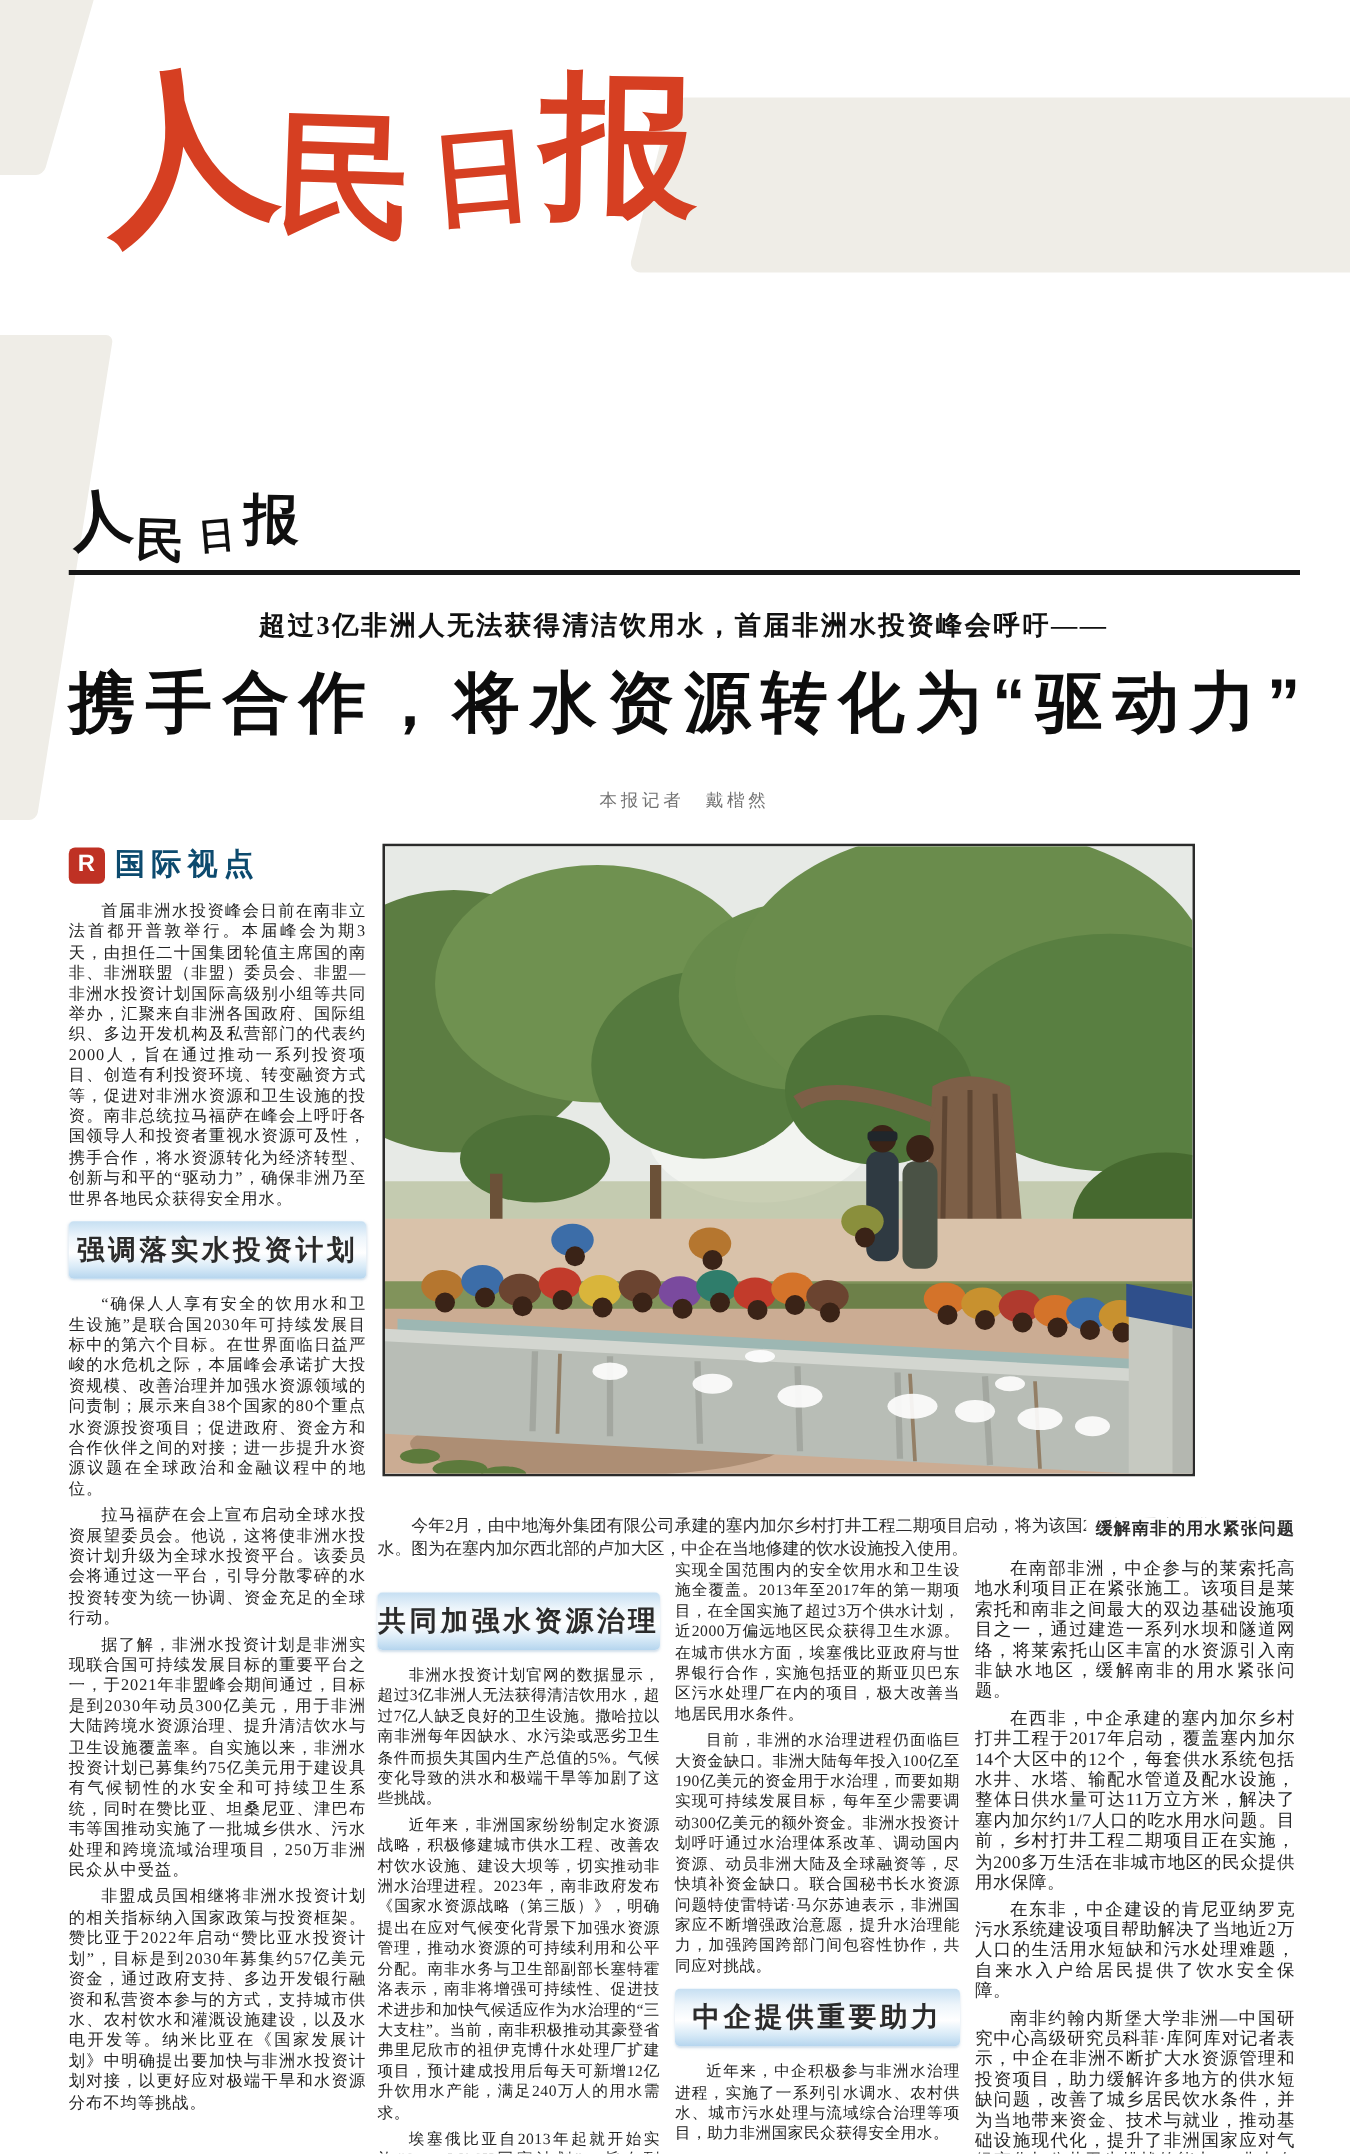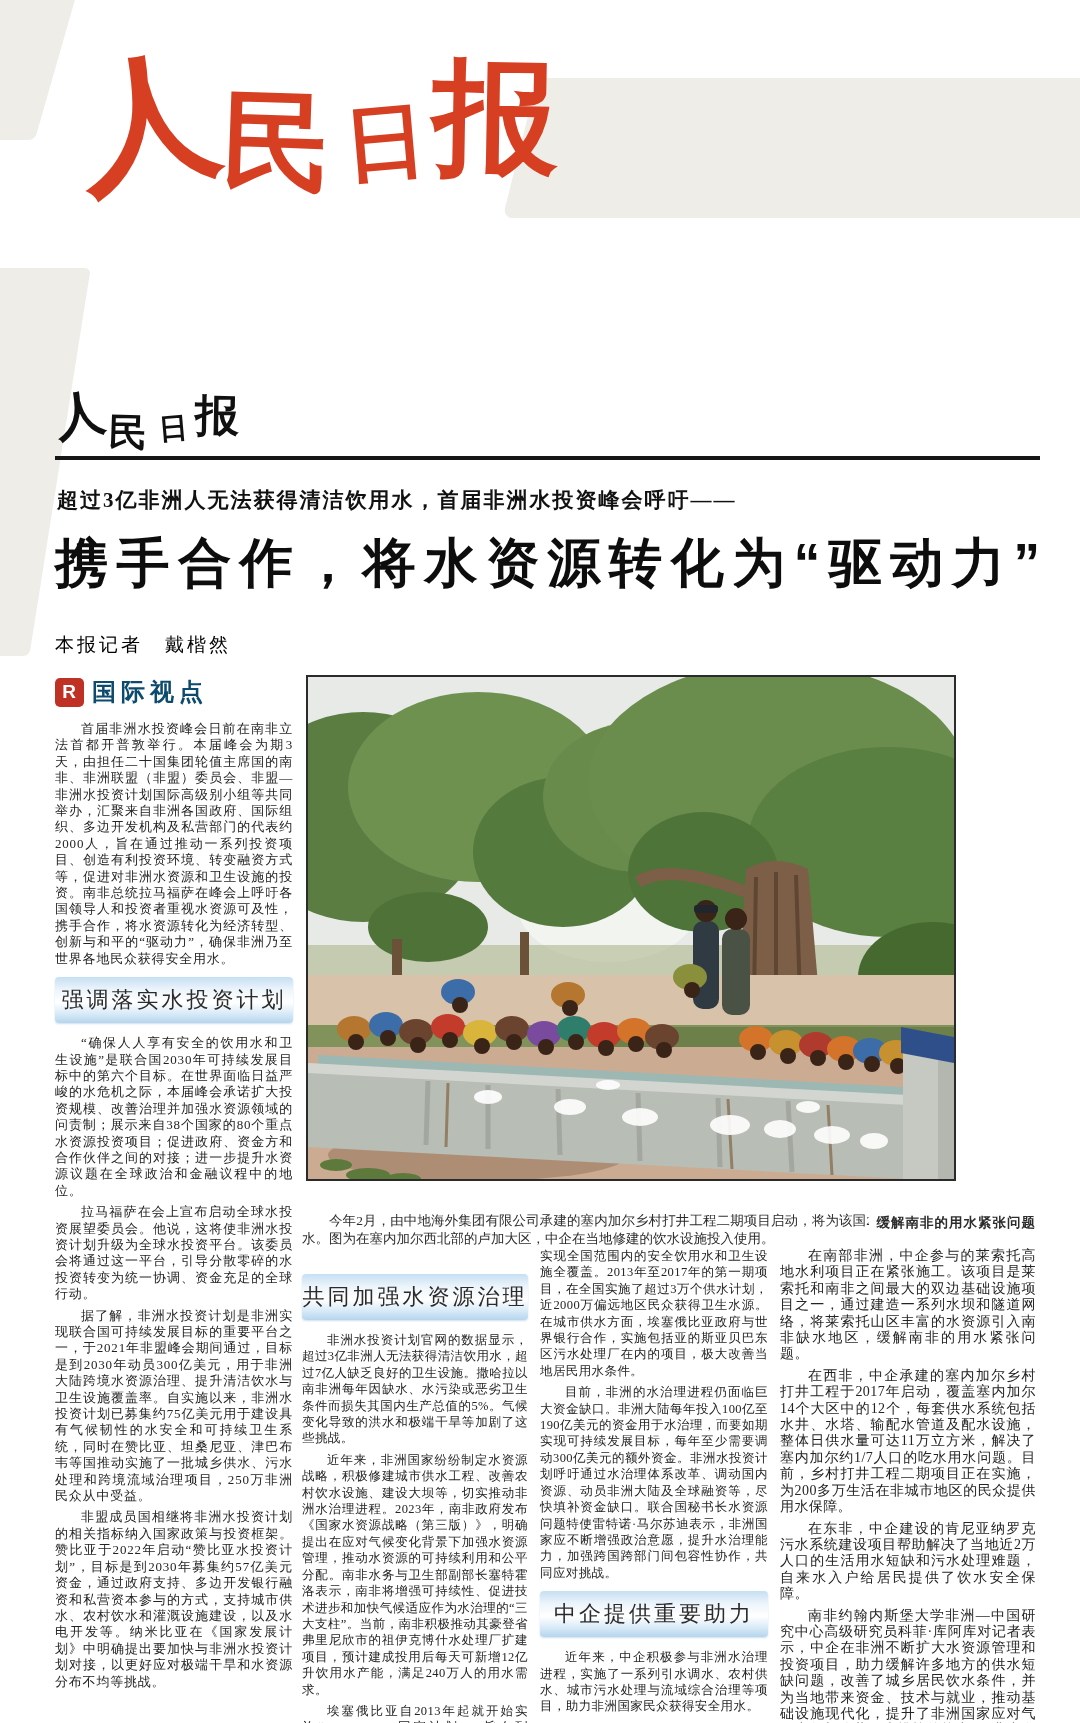--- a/index.html
+++ b/index.html
@@ -17,44 +17,44 @@
   .cal-logo span:nth-child(1){font-size:1.30em;transform:rotate(-7deg) translateY(-4px);}
   .cal-logo span:nth-child(2){font-size:1.02em;transform:rotate(4deg) translateY(12px);margin-left:4px;}
   .cal-logo span:nth-child(3){font-size:0.76em;transform:rotate(-3deg) translateY(6px);margin:0 8px 0 10px;}
   .cal-logo span:nth-child(4){font-size:1.16em;transform:rotate(3deg) translateY(0px);}
   .masthead-logo{left:78px;top:48px;font-size:108px;color:#d63f22;transform:rotate(-2deg);}
   .article-logo{left:56px;top:392px;font-size:38px;color:#101010;transform:rotate(-2deg);}
 
   
   .rule{position:absolute;left:55px;top:456px;width:985px;height:4px;background:#161616;}
   .kicker{position:absolute;left:57px;top:486px;width:980px;font-size:21px;font-weight:bold;
-          letter-spacing:2px;font-family:"Liberation Serif",serif;color:#111;}
+          letter-spacing:2px;font-family:"Liberation Serif",serif;color:#111;text-align:center;}
   .headline{position:absolute;left:55px;top:533px;width:985px;font-size:53px;font-weight:900;
             color:#0d0d0d;font-family:"Liberation Sans",sans-serif;display:flex;
             justify-content:space-between;align-items:baseline;line-height:1.15;}
-  .byline{position:absolute;left:55px;top:632px;width:985px;text-align:left;font-size:19px;
-          letter-spacing:3px;color:#000000;}
+  .byline{position:absolute;left:55px;top:632px;width:985px;text-align:center;font-size:14px;
+          letter-spacing:3px;color:#737373;}
 
   
   .col{position:absolute;text-align:justify;color:#242424;}
   .col p{margin:0 0 5px 0;text-indent:2em;}
   .col p.cont{text-indent:0;}
   .col1{left:55px;top:678px;width:238px;font-size:13px;line-height:16.4px;letter-spacing:0.8px;}
   .col2{left:302px;top:1262px;width:226px;font-size:12.5px;line-height:16.4px;letter-spacing:0.4px;}
   .col3{left:540px;top:1248px;width:228px;font-size:12.5px;line-height:16.4px;letter-spacing:0.4px;}
   .col4{left:780px;top:1248px;width:256px;font-size:14px;line-height:16.4px;letter-spacing:0.4px;}
 
   .badge-row{display:flex;align-items:center;margin-bottom:14px;}
   .badge-square{width:29px;height:29px;background:#bf3124;border-radius:5px;color:#fff;
                 font-family:"Liberation Sans",sans-serif;font-weight:bold;font-size:19px;
                 display:flex;align-items:center;justify-content:center;}
   .badge-label{font-size:24px;font-weight:bold;color:#0c4a6e;letter-spacing:5px;margin-left:8px;
                font-family:"Liberation Sans",sans-serif;text-indent:0;}
 
-  .section-box{height:46px;line-height:46px;text-align:center;font-size:22px;font-weight:normal;
+  .section-box{height:46px;line-height:46px;text-align:center;font-size:22px;font-weight:bold;
                color:#2b2b2b;letter-spacing:3px;font-family:"Liberation Sans",sans-serif;
                border-radius:4px;margin:10px 0 12px 0;text-indent:0;
                background:linear-gradient(180deg,#c6dff2 0%,#edf5fb 28%,#ffffff 55%,#d8eaf7 80%,#b5d5ee 100%);
                box-shadow:0 1px 2px rgba(120,160,195,.35);}
 
   
   .photo{position:absolute;left:306px;top:675px;width:646px;height:502px;border:2px solid #2b2b2b;
          background:#e6e9e5;overflow:hidden;}
   .caption{position:absolute;left:302px;top:1196px;width:734px;font-size:13.5px;line-height:17.5px;
            color:#2c2c2c;text-align:justify;}

